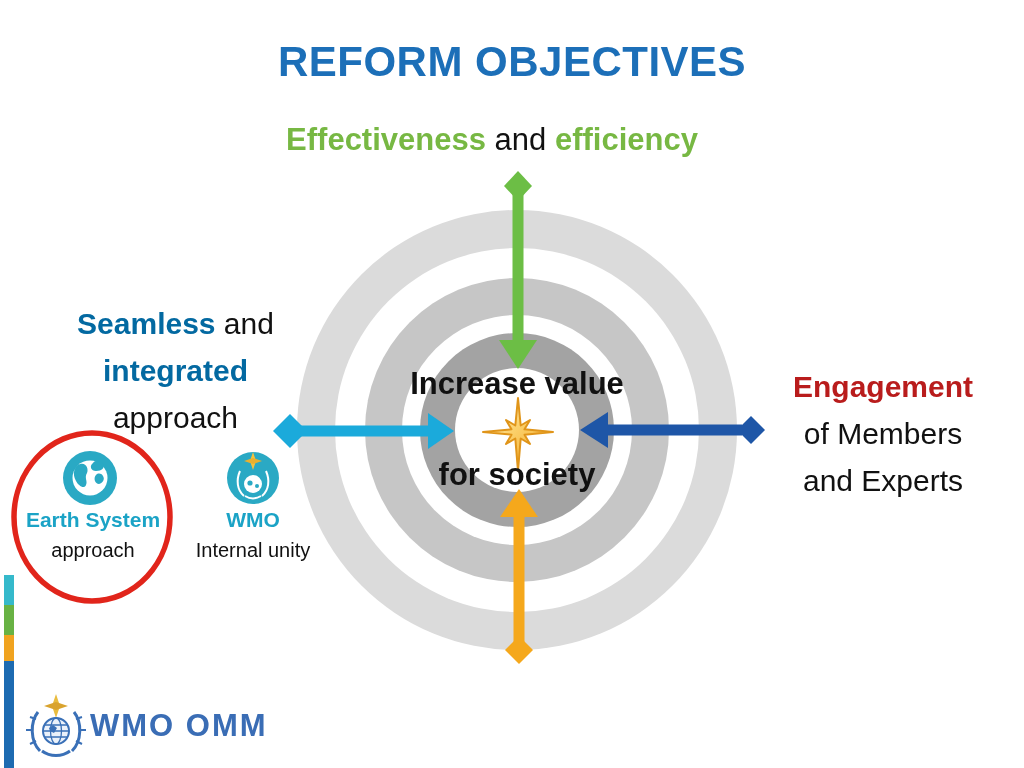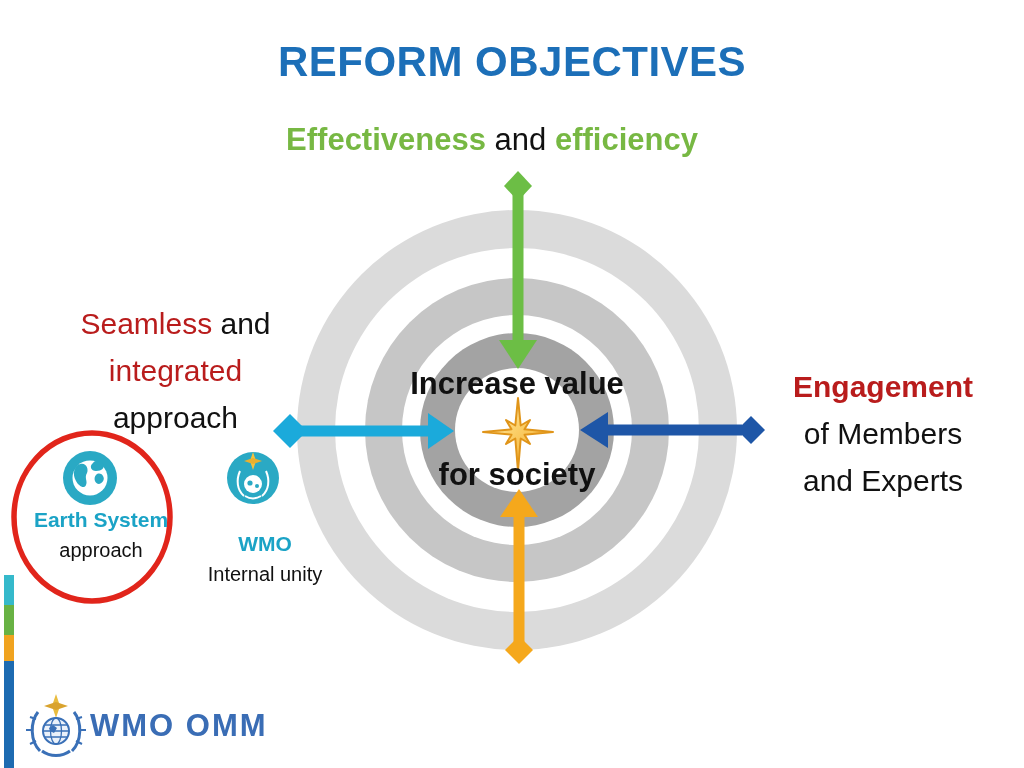--- a/index.html
+++ b/index.html
@@ -21,36 +21,36 @@
   .center-line{
     left:317px;width:400px;text-align:center;
     font-size:31px;font-weight:bold;color:#111;
   }
   .center-line.l1{top:366px;}
   .center-line.l2{top:457px;}
   .left-block{
     left:28px;top:300px;width:295px;text-align:center;
     font-size:30px;color:#111;line-height:47px;
   }
-  .left-block .cyan{color:#b91c1c;font-weight:normal;}
+  .left-block .cyan{color:#0369a1;font-weight:bold;}
   .right-block{
     left:757px;top:363px;width:252px;text-align:center;
     font-size:30px;color:#111;line-height:47px;
   }
   .right-block .blue{color:#b91c1c;font-weight:bold;}
   .bottom-block{
     left:308px;top:658px;width:420px;text-align:center;
     font-size:31px;color:#111;line-height:39px;
   }
   .bottom-block .orange{color:#F0A125;font-weight:bold;}
   .badge-label{width:170px;text-align:center;}
   .badge-label .badge-title{font-size:21px;font-weight:bold;color:#1BA3C6;line-height:30px;}
   .badge-label .badge-sub{font-size:20px;color:#111;line-height:30px;}
-  .earth-label{left:16px;top:505px;}
-  .wmo-label{left:180px;top:505px;margin-top:24px;}
+  .earth-label{left:8px;top:505px;}
+  .wmo-label{left:168px;top:505px;}
   .logo-text{
     left:90px;top:708px;font-size:31px;font-weight:bold;color:#3A6DB5;letter-spacing:2px;
   }
 </style>
 </head>
 <body>
 
 <div class="slide">
 
   <svg class="diagram" viewBox="0 0 1024 768">

